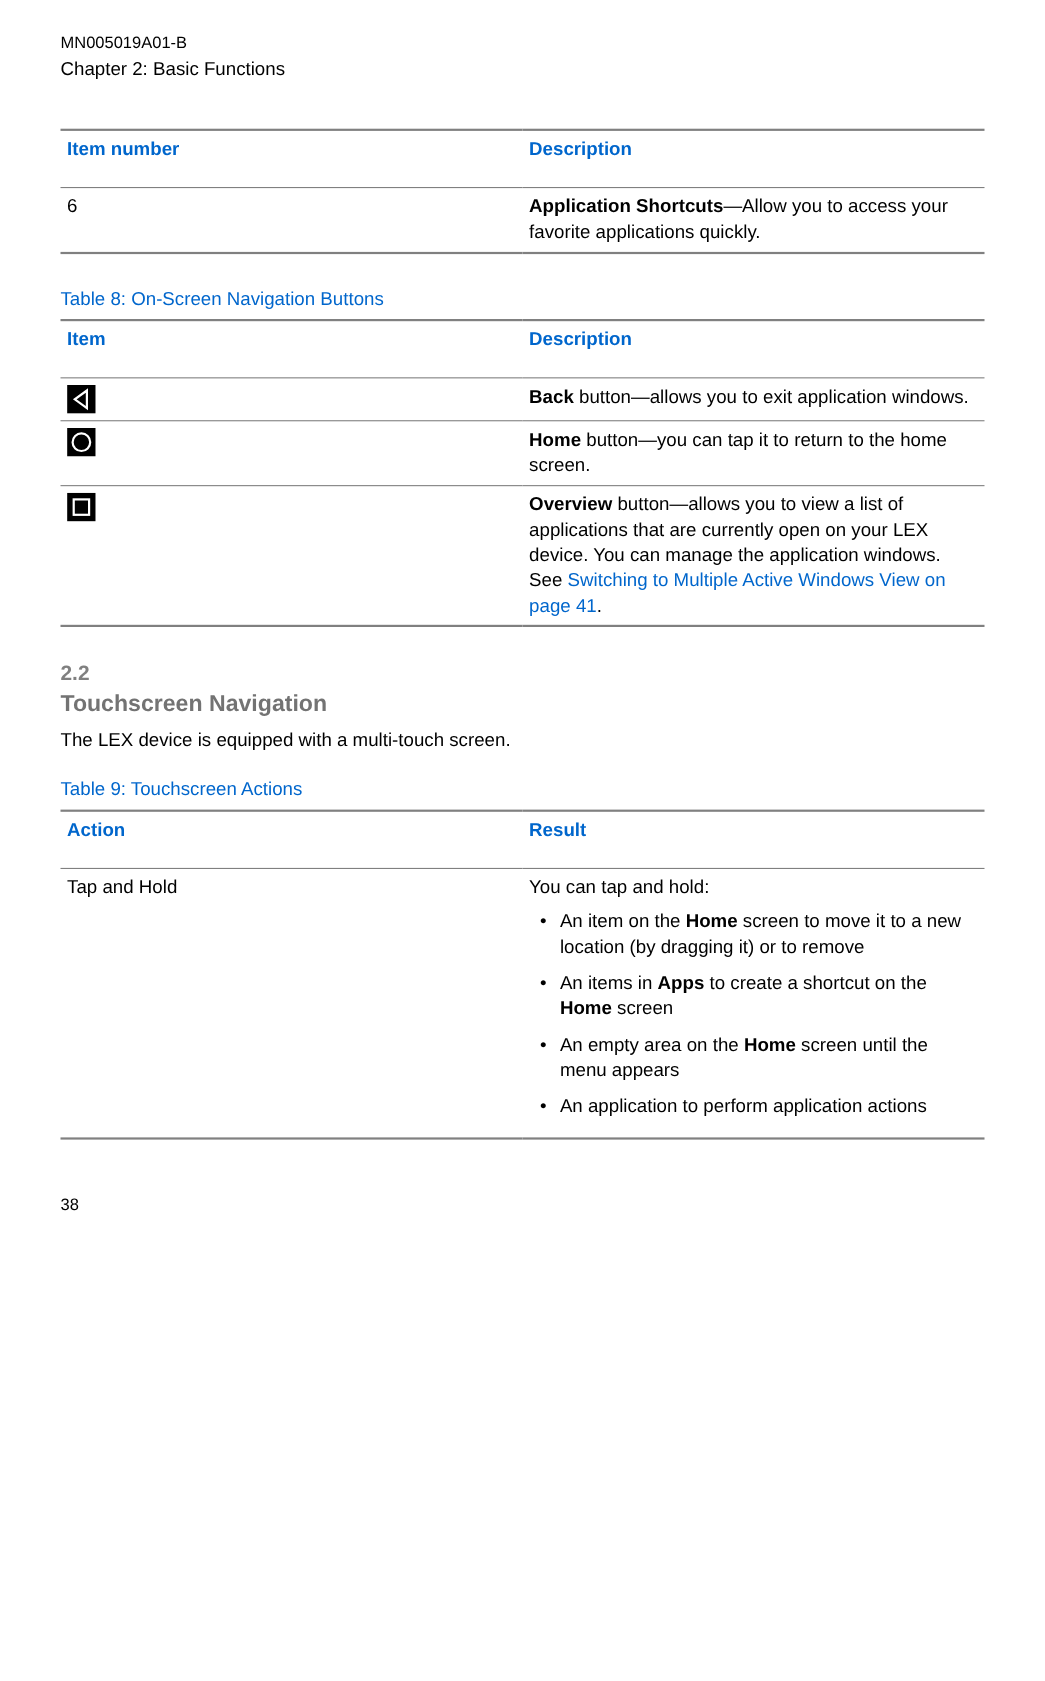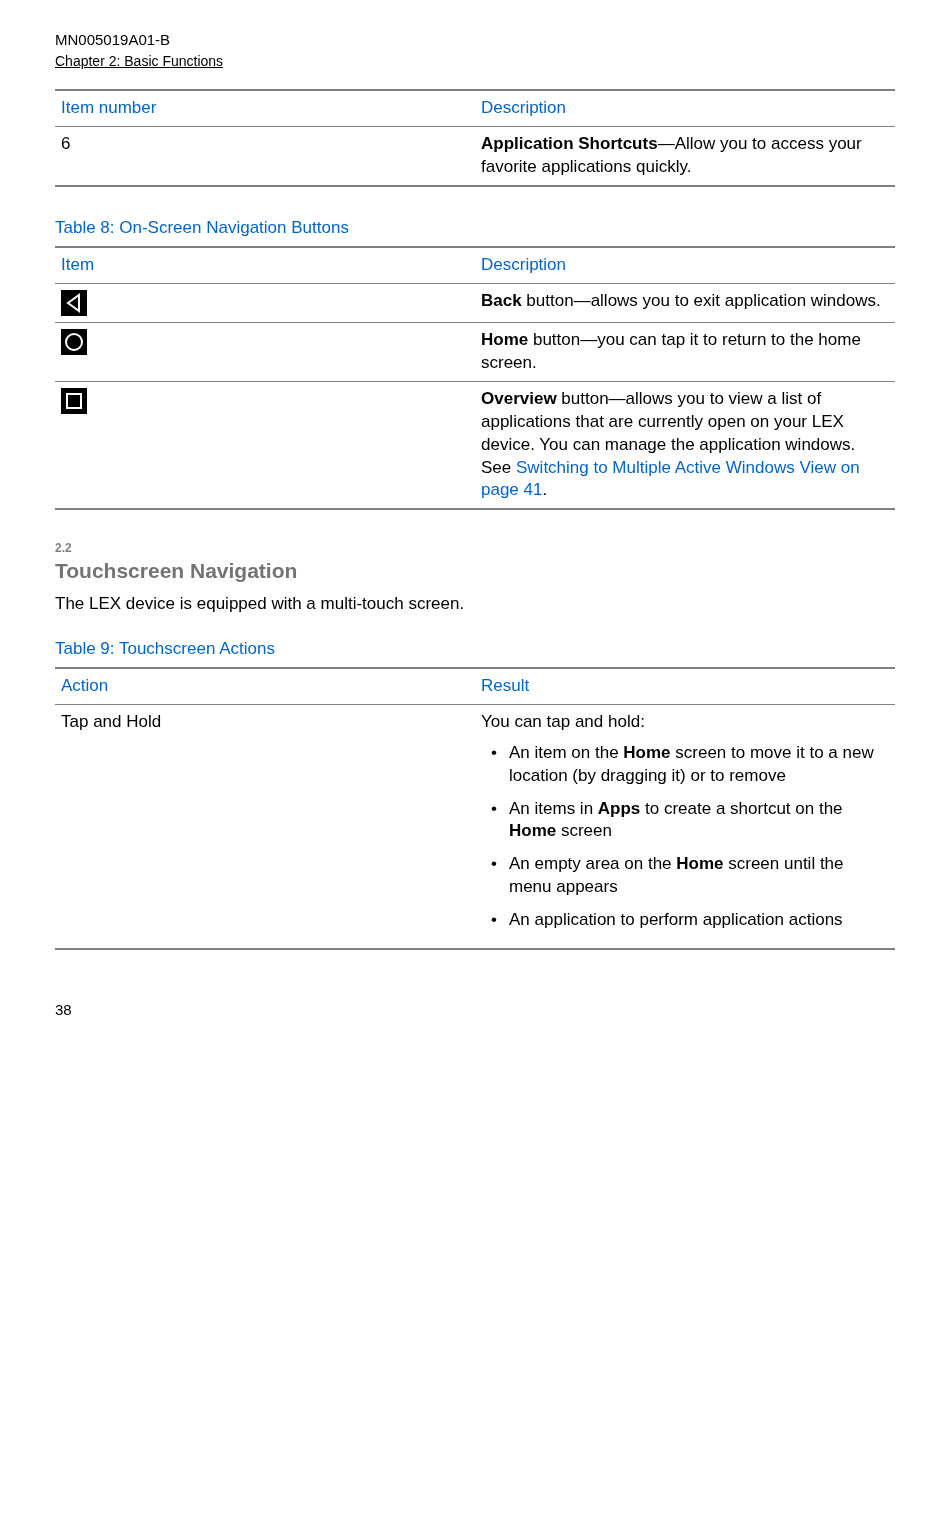--- a/index.html
+++ b/index.html
@@ -5,39 +5,39 @@
     * { margin: 0; padding: 0; box-sizing: border-box; }
     body {
       font-family: Arial, Helvetica, sans-serif;
       font-size: 17px;
       line-height: 1.35;
       color: #000;
       padding: 30px 55px 40px 55px;
       width: 950px;
     }
     .header-doc { font-size: 15px; margin-bottom: 2px; }
-    .header-chapter { font-size: 14px; margin-bottom: 18px; text-decoration: underline; }
+    .header-chapter { font-size: 17px; margin-bottom: 42px; }
     table { width: 100%; border-collapse: collapse; margin-bottom: 30px; }
     th {
       text-align: left;
       color: #0066cc;
-      font-weight: normal;
-      padding: 6px 6px 6px 6px;
+      font-weight: bold;
+      padding: 6px 6px 22px 6px;
       border-top: 2px solid #808080;
       border-bottom: 1px solid #808080;
       width: 50%;
     }
     td {
       padding: 6px 6px 6px 6px;
       border-bottom: 1px solid #808080;
       vertical-align: top;
     }
     tr:last-child td { border-bottom: 2px solid #808080; }
     .table-caption { color: #0066cc; font-size: 17px; margin-bottom: 6px; margin-top: 4px; }
-    .section-num { color: #808080; font-weight: bold; font-size: 12px; margin-bottom: 0; }
+    .section-num { color: #808080; font-weight: bold; font-size: 19px; margin-bottom: 0; }
     .section-title { color: #737373; font-size: 21px; font-weight: bold; margin-bottom: 8px; }
     .section-body { margin-bottom: 22px; }
     .bold { font-weight: bold; }
     .link { color: #0066cc; }
     ul.bullets { list-style: none; padding-left: 0; margin-top: 8px; }
     ul.bullets li { padding-left: 28px; position: relative; margin-bottom: 10px; }
     ul.bullets li::before { content: "•"; position: absolute; left: 10px; }
     .icon-cell svg { display: block; }
     .page-num { font-size: 15px; margin-top: 50px; }
   </style>

